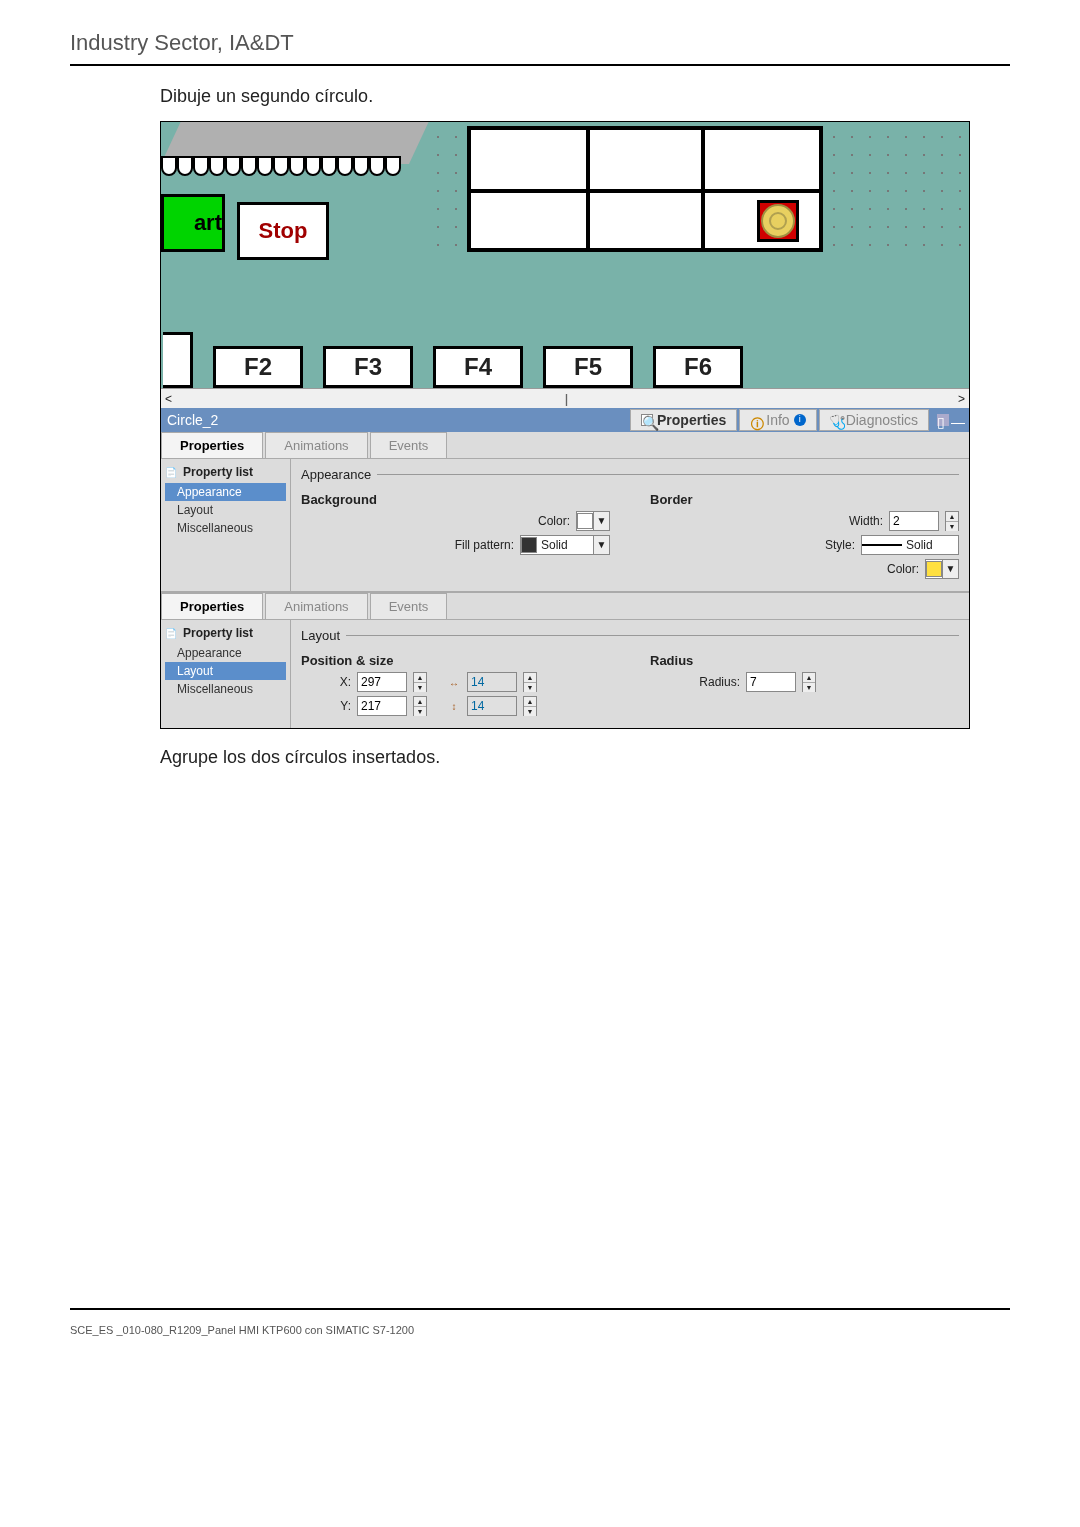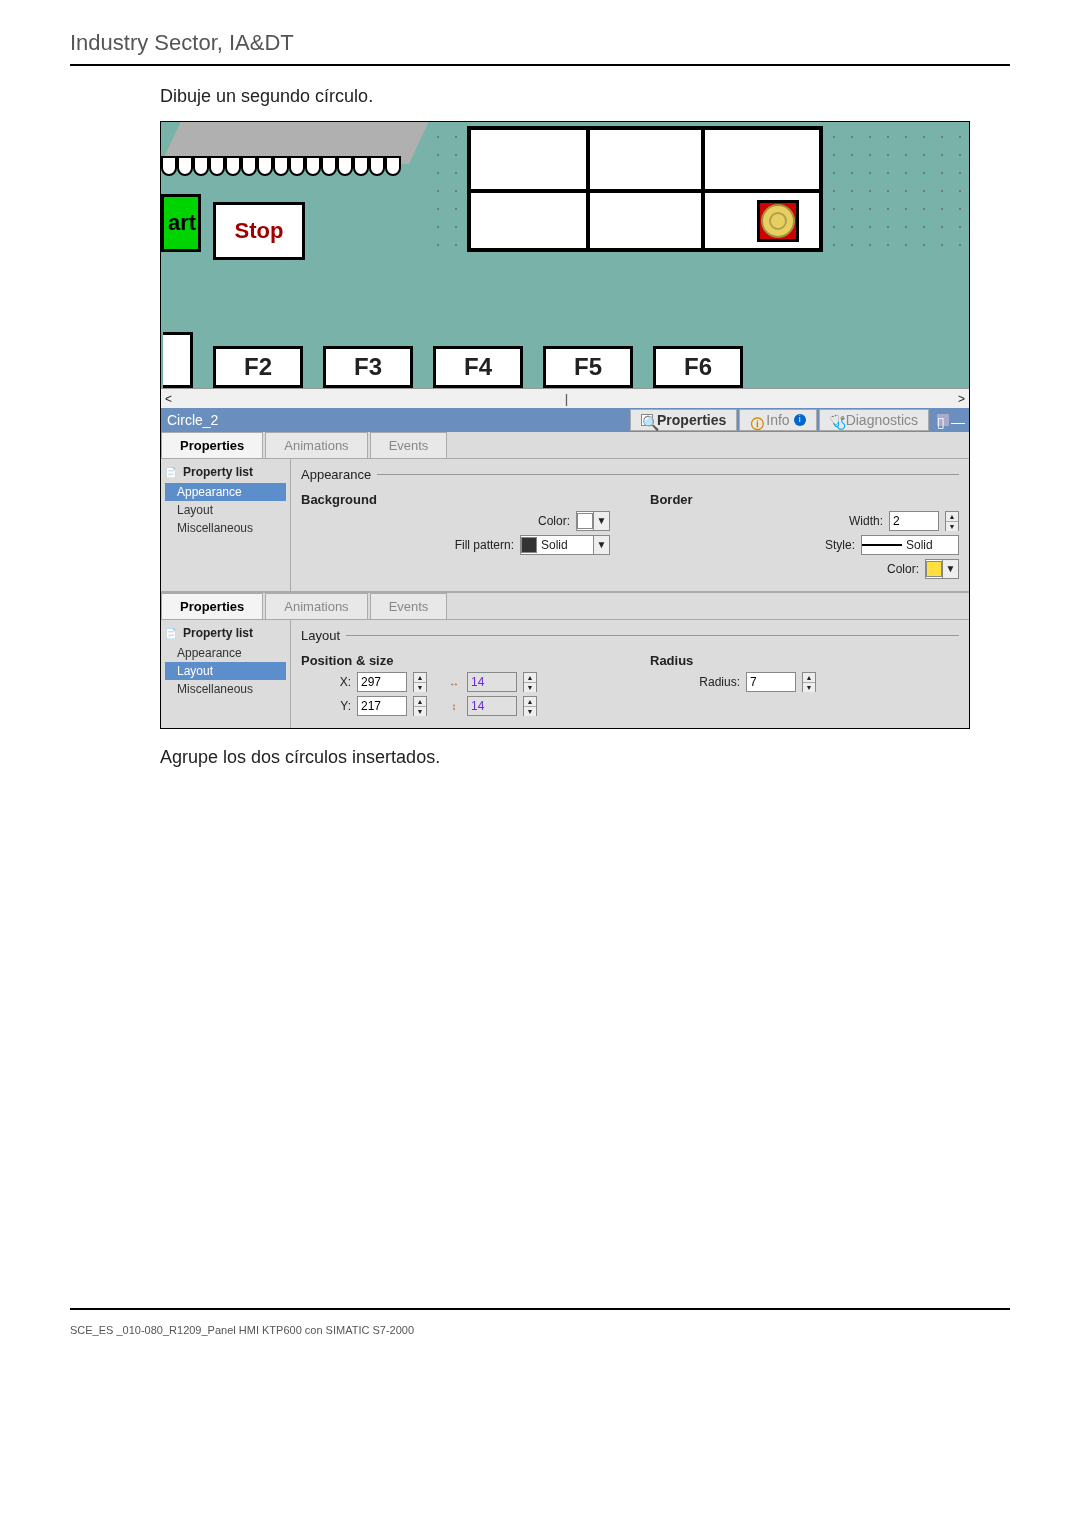--- a/index.html
+++ b/index.html
@@ -16,21 +16,21 @@
 
   
   .hmi-area { background: #79b2a9; position: relative; height: 266px; }
   .hmi-top { position: absolute; left: 0; top: 0; right: 0; height: 140px; }
   .conveyor { position: absolute; left: 0; top: 0; width: 260px; height: 64px; }
   .conv-surf { position: absolute; left: 0; top: 0; width: 248px; height: 42px; background: #b0b0b0; transform: skewX(-25deg); transform-origin: bottom left; }
   .rollers { position: absolute; left: 0; top: 34px; display: flex; gap: 0; }
   .roller { width: 16px; height: 20px; border: 2px solid #000; border-radius: 0 0 8px 8px; background: #fff; display: inline-block; }
   .btn-row { position: absolute; left: 0; top: 72px; display: flex; gap: 12px; }
   .hmi-btn { width: 92px; height: 58px; border: 3px solid #000; display: flex; align-items: center; justify-content: center; font-size: 22px; font-weight: bold; }
-  .btn-start { background: #00d400; color: #000; justify-content: flex-start; padding-left: 4px; width: 40px; }
+  .btn-start { background: #00d400; color: #000; justify-content: flex-end; padding-left: 4px; width: 64px; }
   .btn-stop  { background: #ffffff; color: #a00000; margin-top: 8px; }
   
   .dotgrid { position: absolute; left: 262px; top: 0; right: 0; height: 132px;
              background-image: radial-gradient(circle, #777 1px, transparent 1px);
              background-size: 18px 18px; background-position: 6px 6px; }
   .big-grid { position: absolute; left: 306px; top: 4px; width: 356px; height: 126px; border: 4px solid #000; background: #fff; }
   .vline { position: absolute; top: 0; bottom: 0; width: 4px; background: #000; }
   .hline { position: absolute; left: 0; right: 0; height: 4px; background: #000; }
   .circle-frame { position: absolute; width: 42px; height: 42px; border: 3px solid #000; background: #d00000; right: 20px; bottom: 6px; display: flex; align-items: center; justify-content: center; }
   .circle-yellow { width: 34px; height: 34px; border-radius: 50%; background: #e8d060; border: 2px solid #a09040; position: relative; }
@@ -64,21 +64,21 @@
   .insp-right { flex: 1; padding: 8px 10px; display: flex; flex-direction: column; gap: 6px; }
   .section-title { font-size: 13px; display: flex; align-items: center; gap: 6px; }
   .section-title .line { flex: 1; height: 1px; background: #999; }
   .subheading { font-weight: bold; font-size: 13px; margin-top: 4px; }
 
   .two-col { display: flex; gap: 40px; }
   .col { flex: 1; }
   .form-row { display: flex; align-items: center; gap: 6px; margin: 4px 0; justify-content: flex-end; }
   .form-row label { font-size: 12px; min-width: 70px; text-align: right; }
   .small-input { width: 50px; height: 20px; border: 1px solid #888; background: #fff; font-size: 12px; padding: 0 3px; }
-  .small-input.disabled { background: #e0e0e0; color: #6d28d9; }
+  .small-input.disabled { background: #e0e0e0; color: #0369a1; }
   .dropdown { display: flex; align-items: center; border: 1px solid #888; background: #fff; height: 20px; }
   .dropdown .dd-body { padding: 0 4px; min-width: 56px; font-size: 12px; }
   .dropdown .dd-arrow { width: 16px; border-left: 1px solid #888; text-align: center; font-size: 10px; background: #eee; line-height: 18px; }
   .spinner { display: flex; flex-direction: column; border: 1px solid #888; width: 14px; height: 20px; }
   .spinner div { flex: 1; font-size: 7px; text-align: center; background: #eee; line-height: 9px; border-bottom: 1px solid #aaa; }
   .spinner div:last-child { border-bottom: none; }
   .swatch { width: 16px; height: 16px; border: 1px solid #888; display: inline-block; }
   .line-sample { width: 40px; height: 2px; border-top: 2px solid #000; }
   .mini-icon { width: 14px; height: 14px; display: inline-flex; align-items: center; justify-content: center; font-size: 10px; color: #a05010; }
 
@@ -324,15 +324,15 @@
           </div>
         </div>
       </div>
 
     </div>
 
     <p class="instr">Agrupe los dos círculos insertados.</p>
   </div>
 
   <div class="footer">
-    <div class="footer-small">SCE_ES _010-080_R1209_Panel HMI KTP600 con SIMATIC S7-2000</div>
+    <div class="footer-small">SCE_ES _010-080_R1209_Panel HMI KTP600 con SIMATIC S7-1200</div>
   </div>
 </div>
 
 </body></html>

